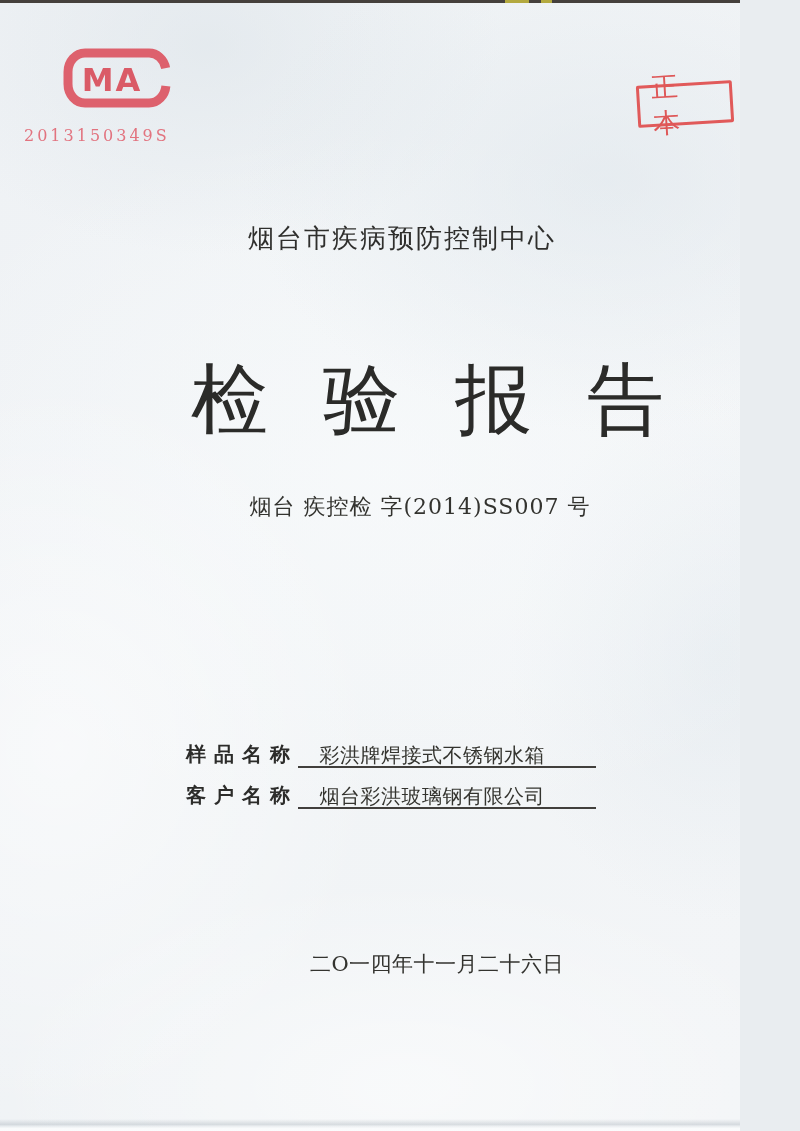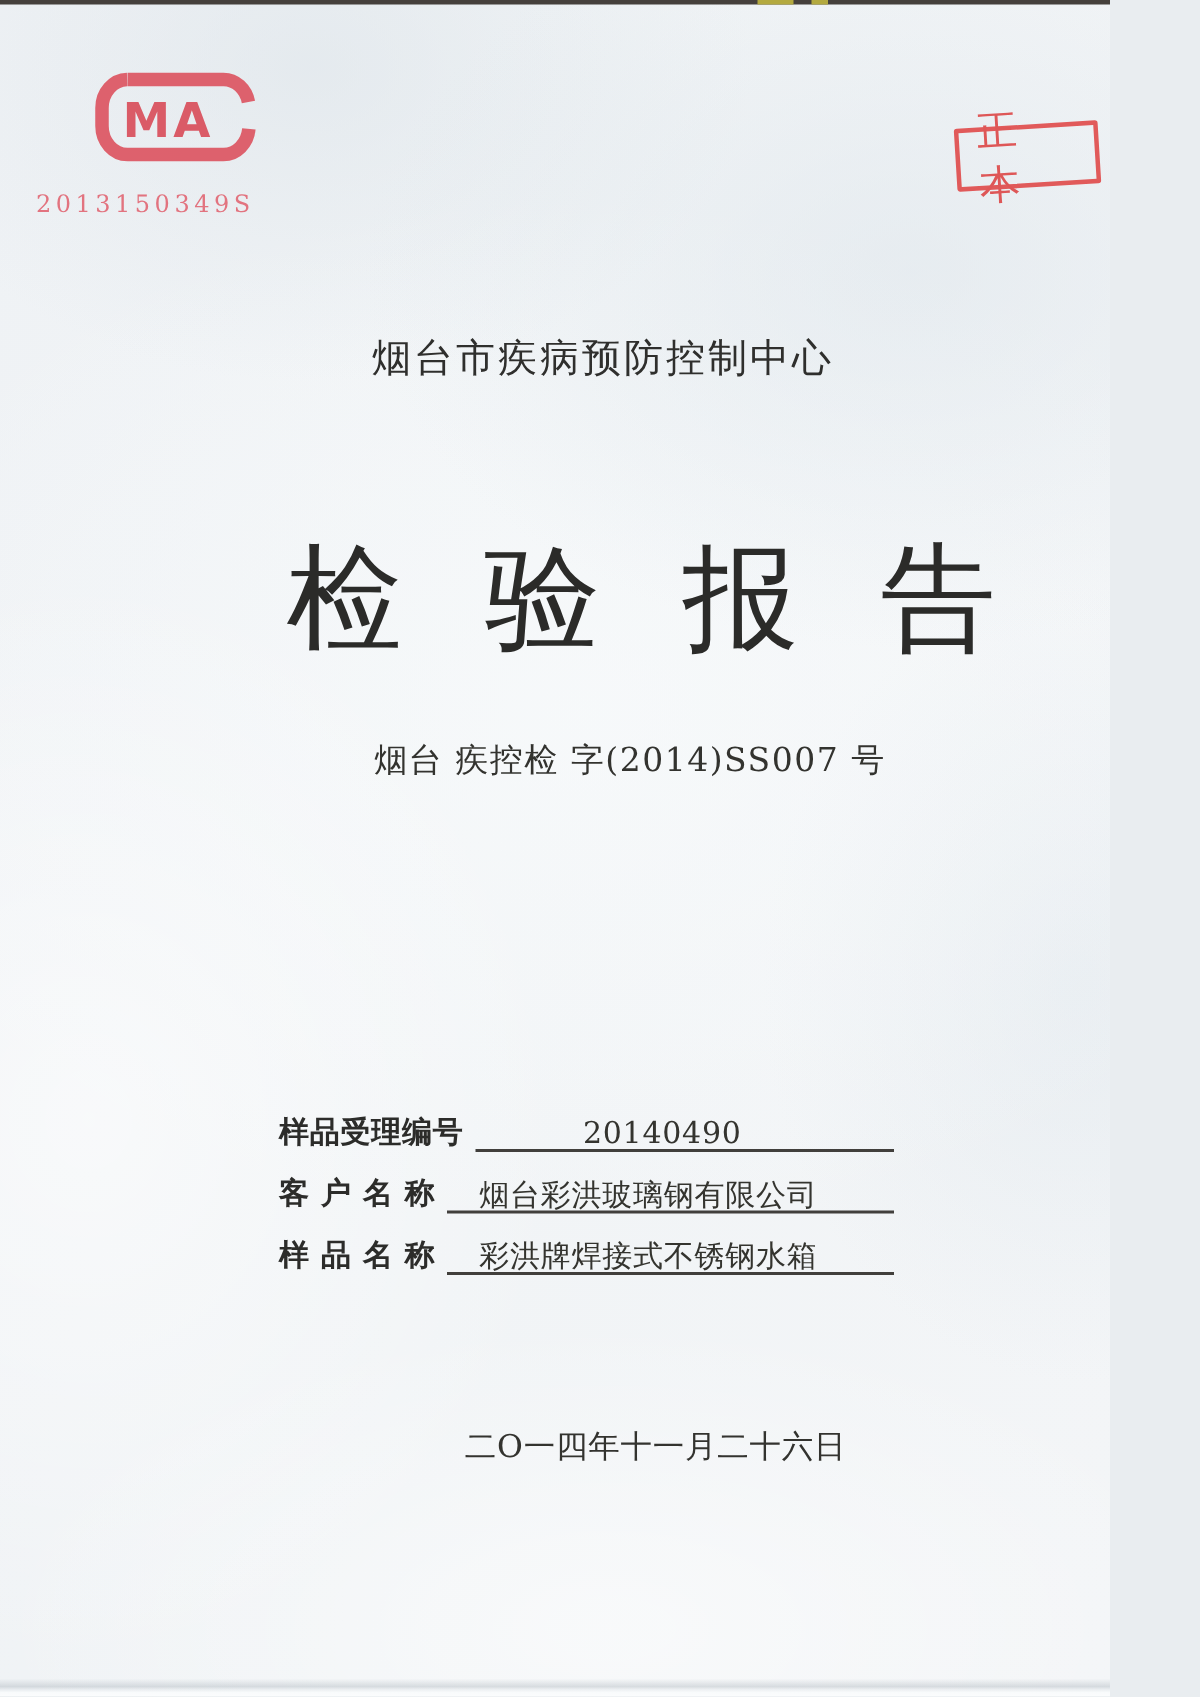--- a/index.html
+++ b/index.html
@@ -81,35 +81,29 @@
   <svg class="round-seal" viewBox="0 0 62 180">
     <circle cx="111" cy="94" r="79" fill="none" stroke="#ea6b74" stroke-width="3.5"></circle>
     <text transform="translate(59,66) rotate(-60)" text-anchor="middle" font-size="16" fill="#ea6b74" font-family="DejaVu Serif, Liberation Serif, serif">疾</text>
     <text transform="translate(51,86) rotate(-80)" text-anchor="middle" font-size="16" fill="#ea6b74" font-family="DejaVu Serif, Liberation Serif, serif">市</text>
     <text transform="translate(51,110) rotate(-100)" text-anchor="middle" font-size="16" fill="#ea6b74" font-family="DejaVu Serif, Liberation Serif, serif">台</text>
     <text transform="translate(59,128) rotate(-120)" text-anchor="middle" font-size="16" fill="#ea6b74" font-family="DejaVu Serif, Liberation Serif, serif">烟</text>
   </svg>
 
   <div class="fields">
     <div class="field-row">
-      <span class="field-label">样品受理编号</span>
+      <span class="field-label">样 品 名 称</span>
       <span class="field-line">
-        <span class="field-value">20140490</span>
+        <span class="field-value">彩洪牌焊接式不锈钢水箱</span>
       </span>
     </div>
     <div class="field-row">
       <span class="field-label">客 户 名 称</span>
       <span class="field-line">
         <span class="field-value">烟台彩洪玻璃钢有限公司</span>
-      </span>
-    </div>
-    <div class="field-row">
-      <span class="field-label">样 品 名 称</span>
-      <span class="field-line">
-        <span class="field-value">彩洪牌焊接式不锈钢水箱</span>
       </span>
     </div>
   </div>
 
   <div class="report-date">二O一四年十一月二十六日</div>
 
   <div class="bottom-edge"></div>
 </div>
 
 </body></html>

